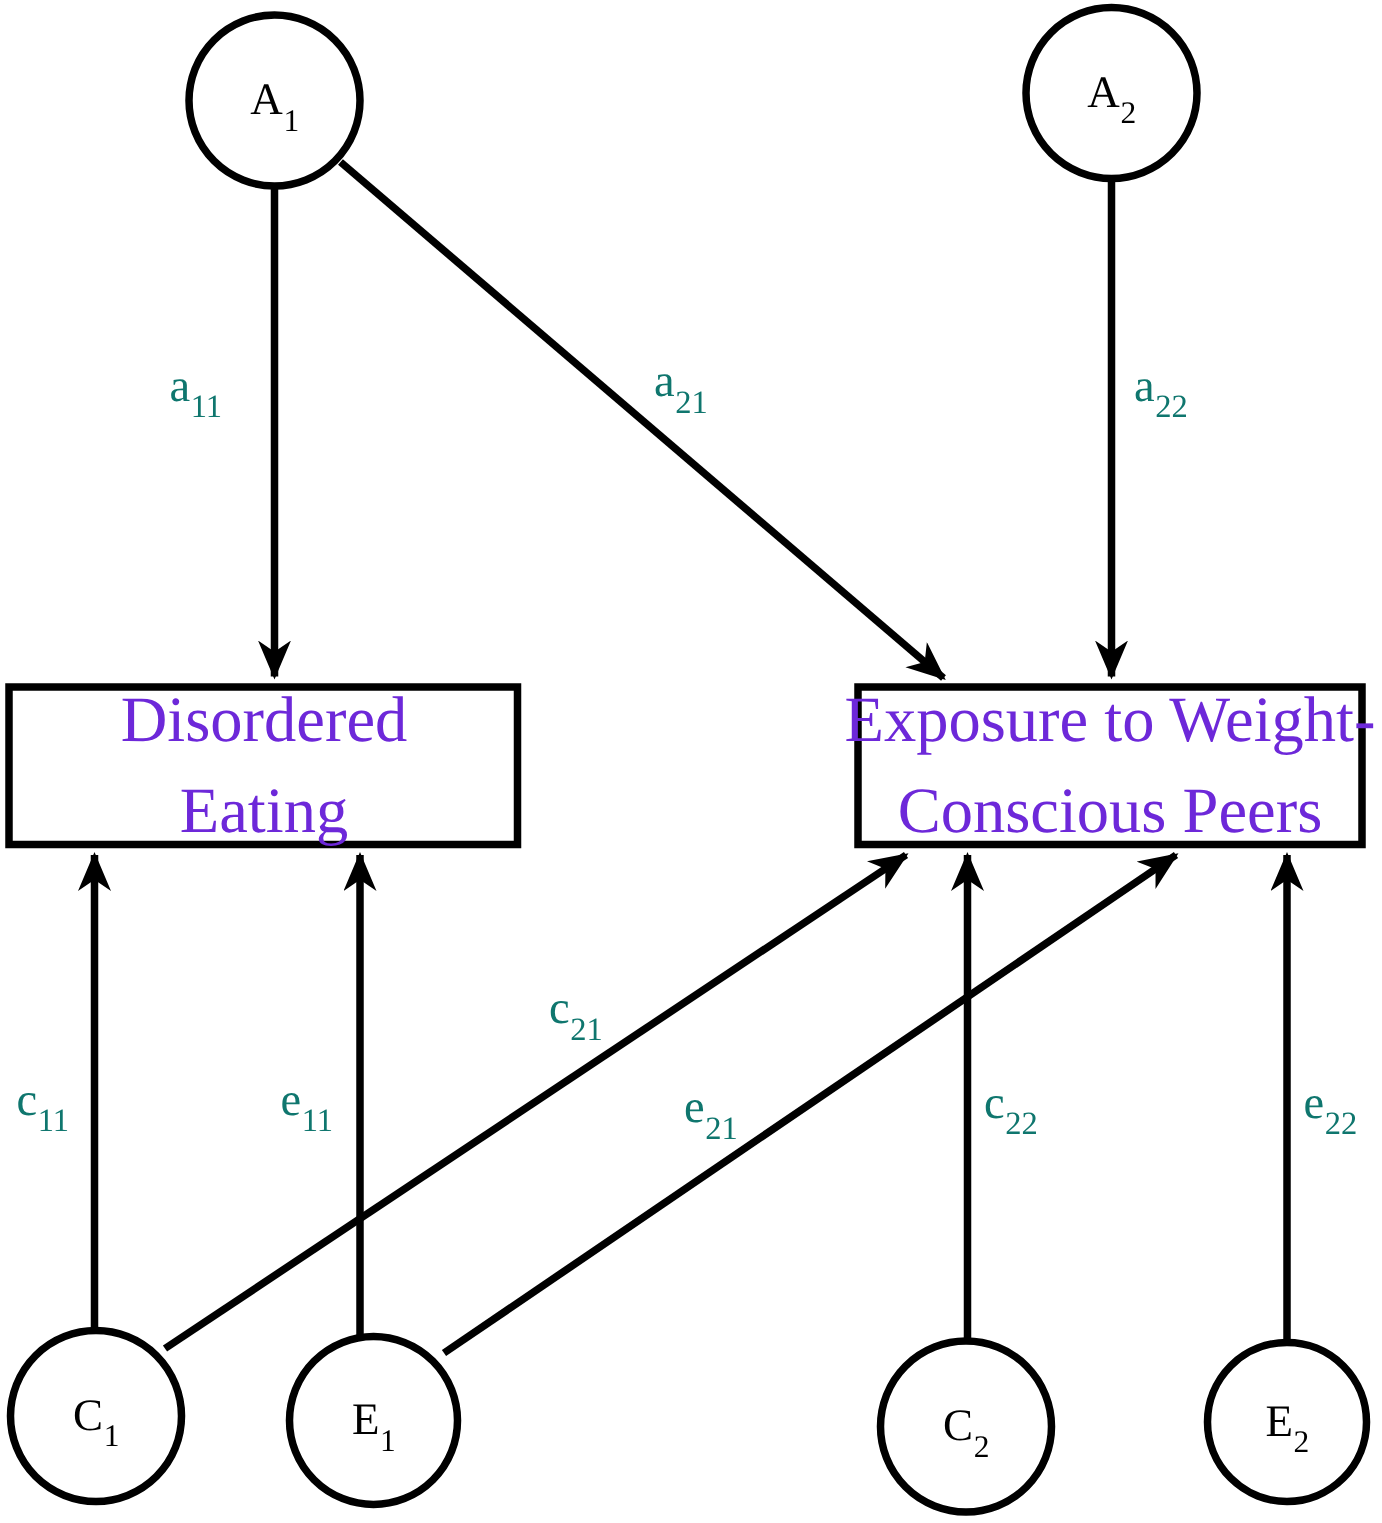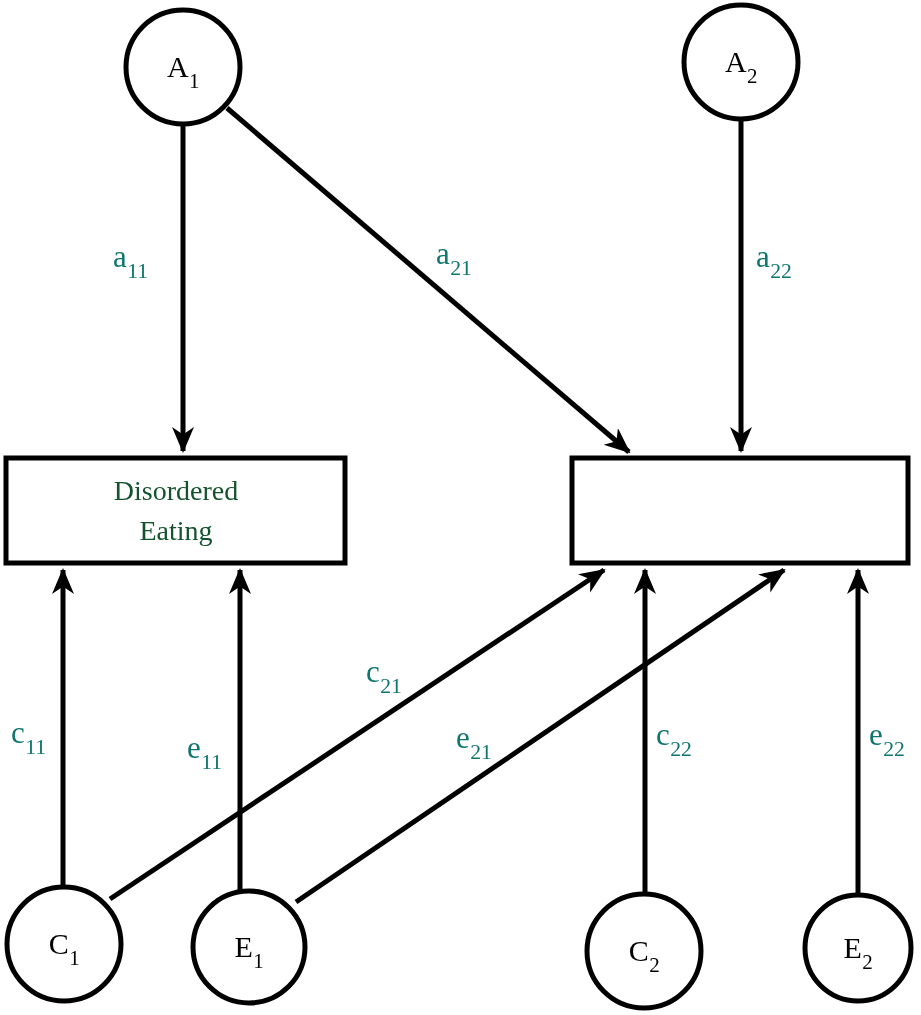--- a/index.html
+++ b/index.html
@@ -34,24 +34,24 @@
     font-size: 0.70em;
     line-height: 0;
     position: relative;
     top: 0.18em;
     left: 0.02em;
   }
   .box-label {
     position: absolute;
     transform: translate(-50%, -50%);
     text-align: center;
-    font-size: 28px;
+    font-size: 43px;
     line-height: 1.42;
     white-space: nowrap;
-    color: #14532d;
+    color: #6d28d9;
   }
   .path-label {
     position: absolute;
     font-size: 31px;
     line-height: 1;
     white-space: nowrap;
     color: #0f766e;
   }
 </style>
 </head>
@@ -97,24 +97,28 @@
   <div class="node-label" style="left:741px; top:62px;"><span>A</span><sub>2</sub></div>
   <div class="node-label" style="left:64px; top:944px;"><span>C</span><sub>1</sub></div>
   <div class="node-label" style="left:249px; top:947px;"><span>E</span><sub>1</sub></div>
   <div class="node-label" style="left:644px; top:951px;"><span>C</span><sub>2</sub></div>
   <div class="node-label" style="left:858px; top:948px;"><span>E</span><sub>2</sub></div>
 
   <div class="box-label" style="left:176px; top:511px;">
     <div>Disordered</div>
     <div>Eating</div>
   </div>
+  <div class="box-label" style="left:740px; top:511px;">
+    <div>Exposure to Weight-</div>
+    <div>Conscious Peers</div>
+  </div>
 
   <div class="path-label" style="left:113px; top:241px;"><span>a</span><sub>11</sub></div>
   <div class="path-label" style="left:436px; top:238px;"><span>a</span><sub>21</sub></div>
   <div class="path-label" style="left:756px; top:241px;text-align:center;"><span>a</span><sub>22</sub></div>
   <div class="path-label" style="left:11px; top:717px;"><span>c</span><sub>11</sub></div>
-  <div class="path-label" style="left:187px; top:717px;margin-top:15px;"><span>e</span><sub>11</sub></div>
+  <div class="path-label" style="left:187px; top:717px;"><span>e</span><sub>11</sub></div>
   <div class="path-label" style="left:366px; top:656px;"><span>c</span><sub>21</sub></div>
   <div class="path-label" style="left:456px; top:722px;"><span>e</span><sub>21</sub></div>
   <div class="path-label" style="left:656px; top:719px;"><span>c</span><sub>22</sub></div>
   <div class="path-label" style="left:869px; top:719px;"><span>e</span><sub>22</sub></div>
 
 </div>
 
 </body></html>

